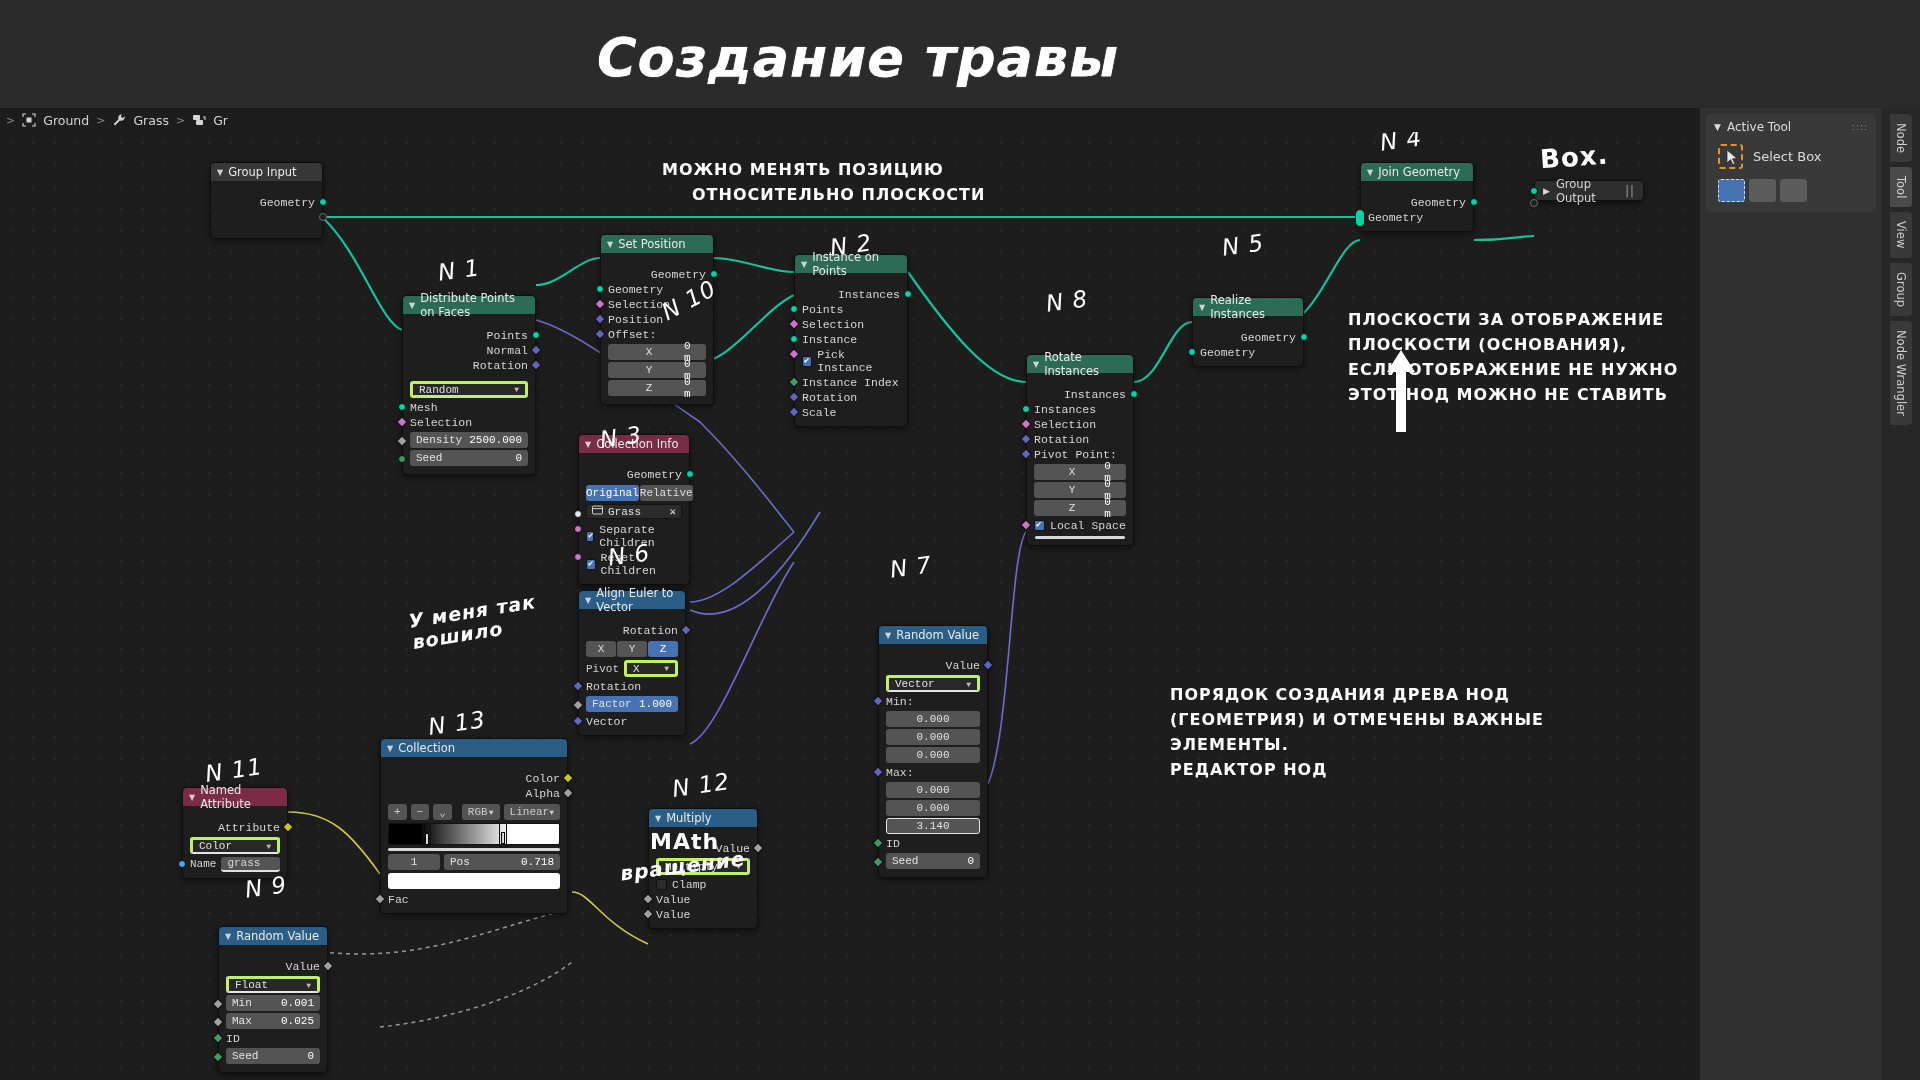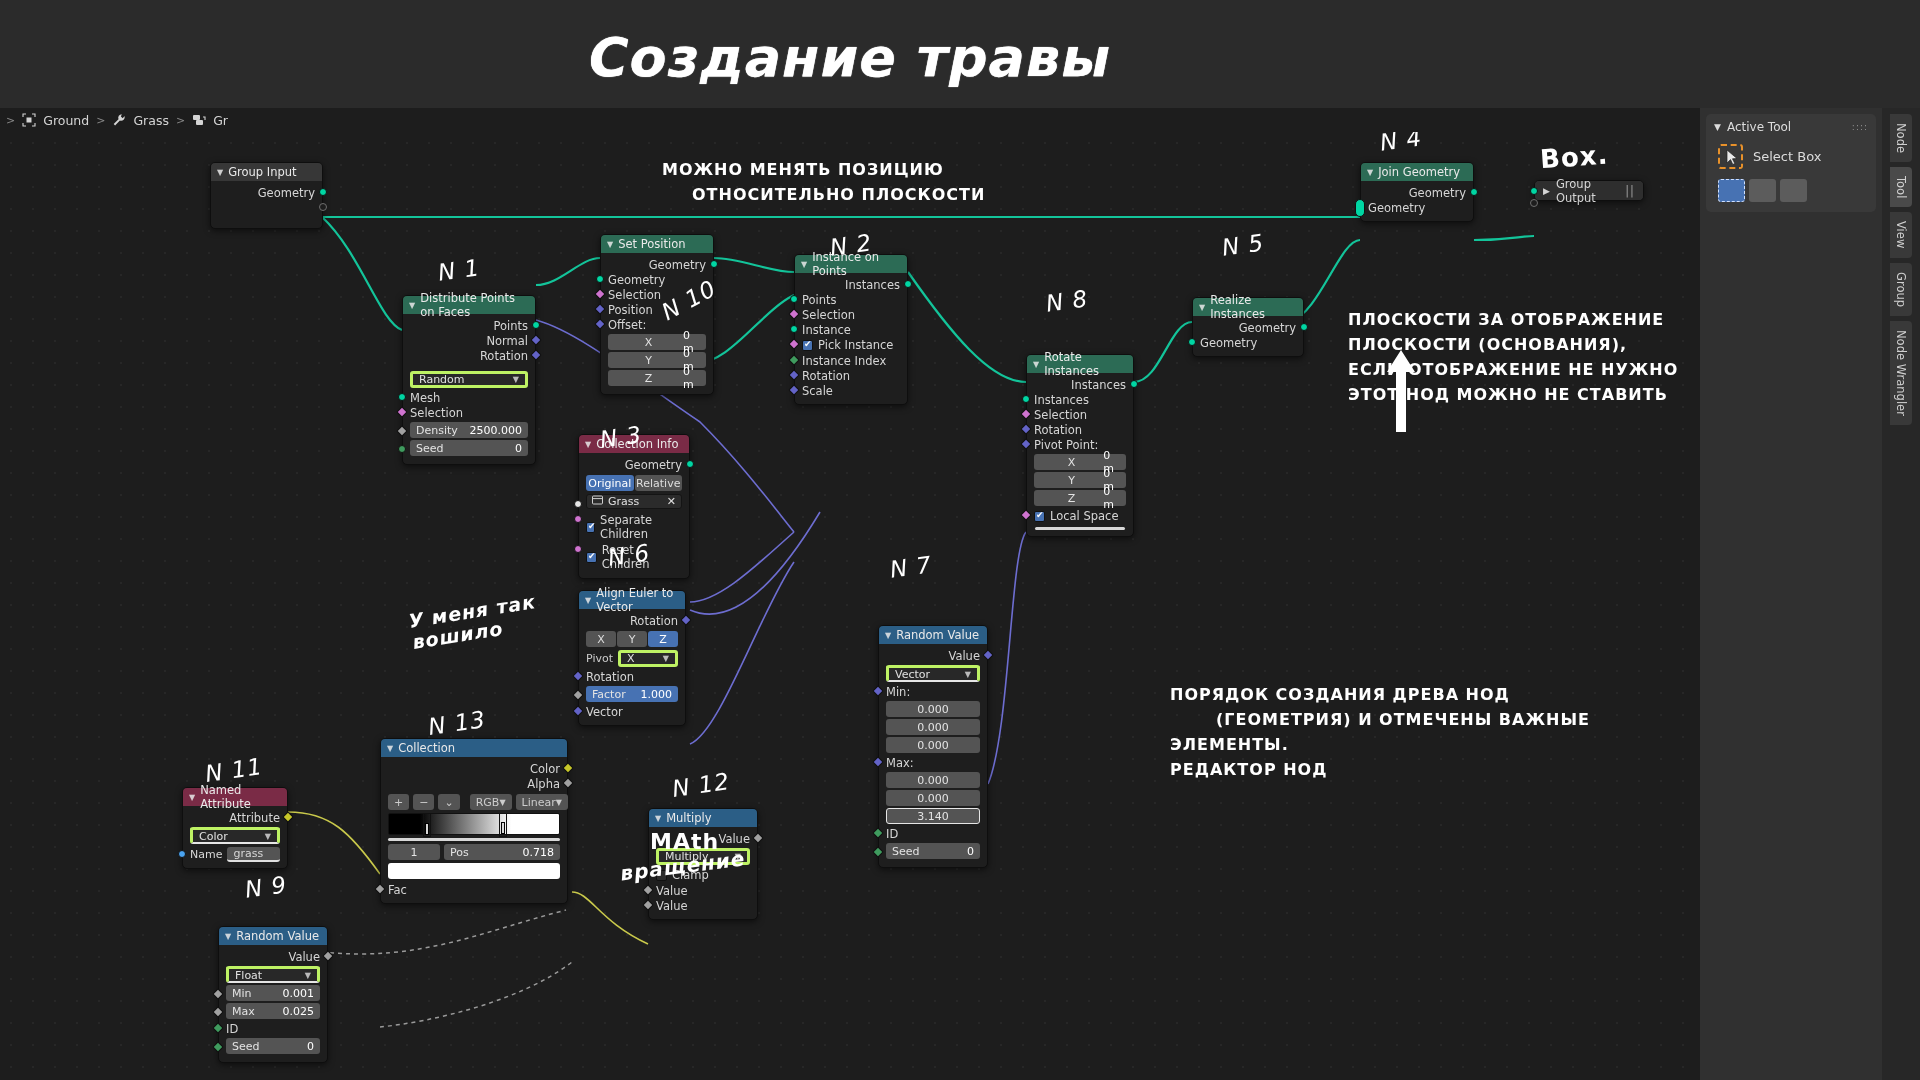--- a/index.html
+++ b/index.html
@@ -1,21 +1,21 @@
 <!DOCTYPE html>
 <html><head>
 <meta charset="utf-8">
 <style>
   * { box-sizing: border-box; margin:0; padding:0; }
   html,body { width:1920px; height:1080px; overflow:hidden; background:#2b2b2b;
     font-family:"DejaVu Sans", sans-serif; }
   #root { position:relative; width:1920px; height:1080px; background:#2b2b2b; }
 
   
-  .title { position:absolute; left:0; top:26px; width:1700px; text-align:center;
+  .title { position:absolute; left:8px; top:26px; width:1700px; text-align:center;
     color:#fff; font-size:54px; letter-spacing:1px;
     font-family:"DejaVu Sans", sans-serif; font-weight:bold;
     font-style:italic; text-shadow:0 0 1px #fff; }
 
   
   .breadcrumb { position:absolute; left:0; top:108px; width:1700px; height:24px;
     background:#1d1d1d; display:flex; align-items:center; padding-left:6px; gap:7px;
     color:#d4d4d4; font-size:12.5px; }
   .bc-sep { color:#8a8a8a; font-size:11px; }
   .bc-ico { width:14px; height:14px; display:inline-block; position:relative; }
@@ -30,21 +30,21 @@
   .node { position:absolute; background:#1e1e1e; border:1px solid #0e0e0e;
     border-radius:5px; color:#d6d6d6; font-size:11.5px; overflow:visible;
     box-shadow:0 2px 6px rgba(0,0,0,.55); }
   .node .hdr { height:18px; border-radius:4px 4px 0 0; display:flex;
     align-items:center; gap:5px; padding:0 6px; font-size:11.5px; color:#e9e9e9; }
   .hdr .caret { font-size:8px; opacity:.85; }
   .h-geo   { background:#2c6b55; }
   .h-blue  { background:#2b5e86; }
   .h-red   { background:#7a2b46; }
   .h-grey  { background:#373737; }
-  .body { padding:4px 0 6px 0; }
+  .body { padding:14px 0 6px 0;font-family:Liberation Mono, monospace; }
 
   .row { position:relative; height:15px; display:flex; align-items:center;
     padding:0 7px; }
   .row.out { justify-content:flex-end; }
   .lbl { white-space:nowrap; }
 
   
   .sock { position:absolute; width:8px; height:8px; border-radius:50%;
     border:1px solid #101010; top:3px; }
   .sock.l { left:-5px; } .sock.r { right:-5px; }
@@ -747,21 +747,21 @@
 
     <div class="ann ann-txt" style="left:662px;top:25px">МОЖНО МЕНЯТЬ ПОЗИЦИЮ</div>
     <div class="ann ann-txt" style="left:692px;top:50px">ОТНОСИТЕЛЬНО ПЛОСКОСТИ</div>
 
     <div class="ann ann-txt" style="left:1348px;top:175px">ПЛОСКОСТИ ЗА ОТОБРАЖЕНИЕ</div>
     <div class="ann ann-txt" style="left:1348px;top:200px">ПЛОСКОСТИ (ОСНОВАНИЯ),</div>
     <div class="ann ann-txt" style="left:1348px;top:225px">ЕСЛИ ОТОБРАЖЕНИЕ НЕ НУЖНО</div>
     <div class="ann ann-txt" style="left:1348px;top:250px">ЭТОТ НОД МОЖНО НЕ СТАВИТЬ</div>
 
     <div class="ann ann-txt" style="left:1170px;top:550px">ПОРЯДОК СОЗДАНИЯ ДРЕВА НОД</div>
-    <div class="ann ann-txt" style="left:1216px;top:575px">(ГЕОМЕТРИЯ) И ОТМЕЧЕНЫ ВАЖНЫЕ</div>
+    <div class="ann ann-txt" style="left:1170px;top:575px">(ГЕОМЕТРИЯ) И ОТМЕЧЕНЫ ВАЖНЫЕ</div>
     <div class="ann ann-txt" style="left:1170px;top:600px">ЭЛЕМЕНТЫ.</div>
     <div class="ann ann-txt" style="left:1170px;top:625px">РЕДАКТОР НОД</div>
 
     <div class="ann" style="left:408px;top:468px;font-size:19px;transform:rotate(-9deg);font-style:italic">У меня так</div>
     <div class="ann" style="left:412px;top:492px;font-size:19px;transform:rotate(-9deg);font-style:italic">вошило</div>
     <div class="ann" style="left:620px;top:722px;font-size:20px;transform:rotate(-7deg);font-style:italic">вращение</div>
     <div class="ann" style="left:650px;top:697px;font-size:22px">MAth</div>
   </div>
 
   <div class="sidebar">

